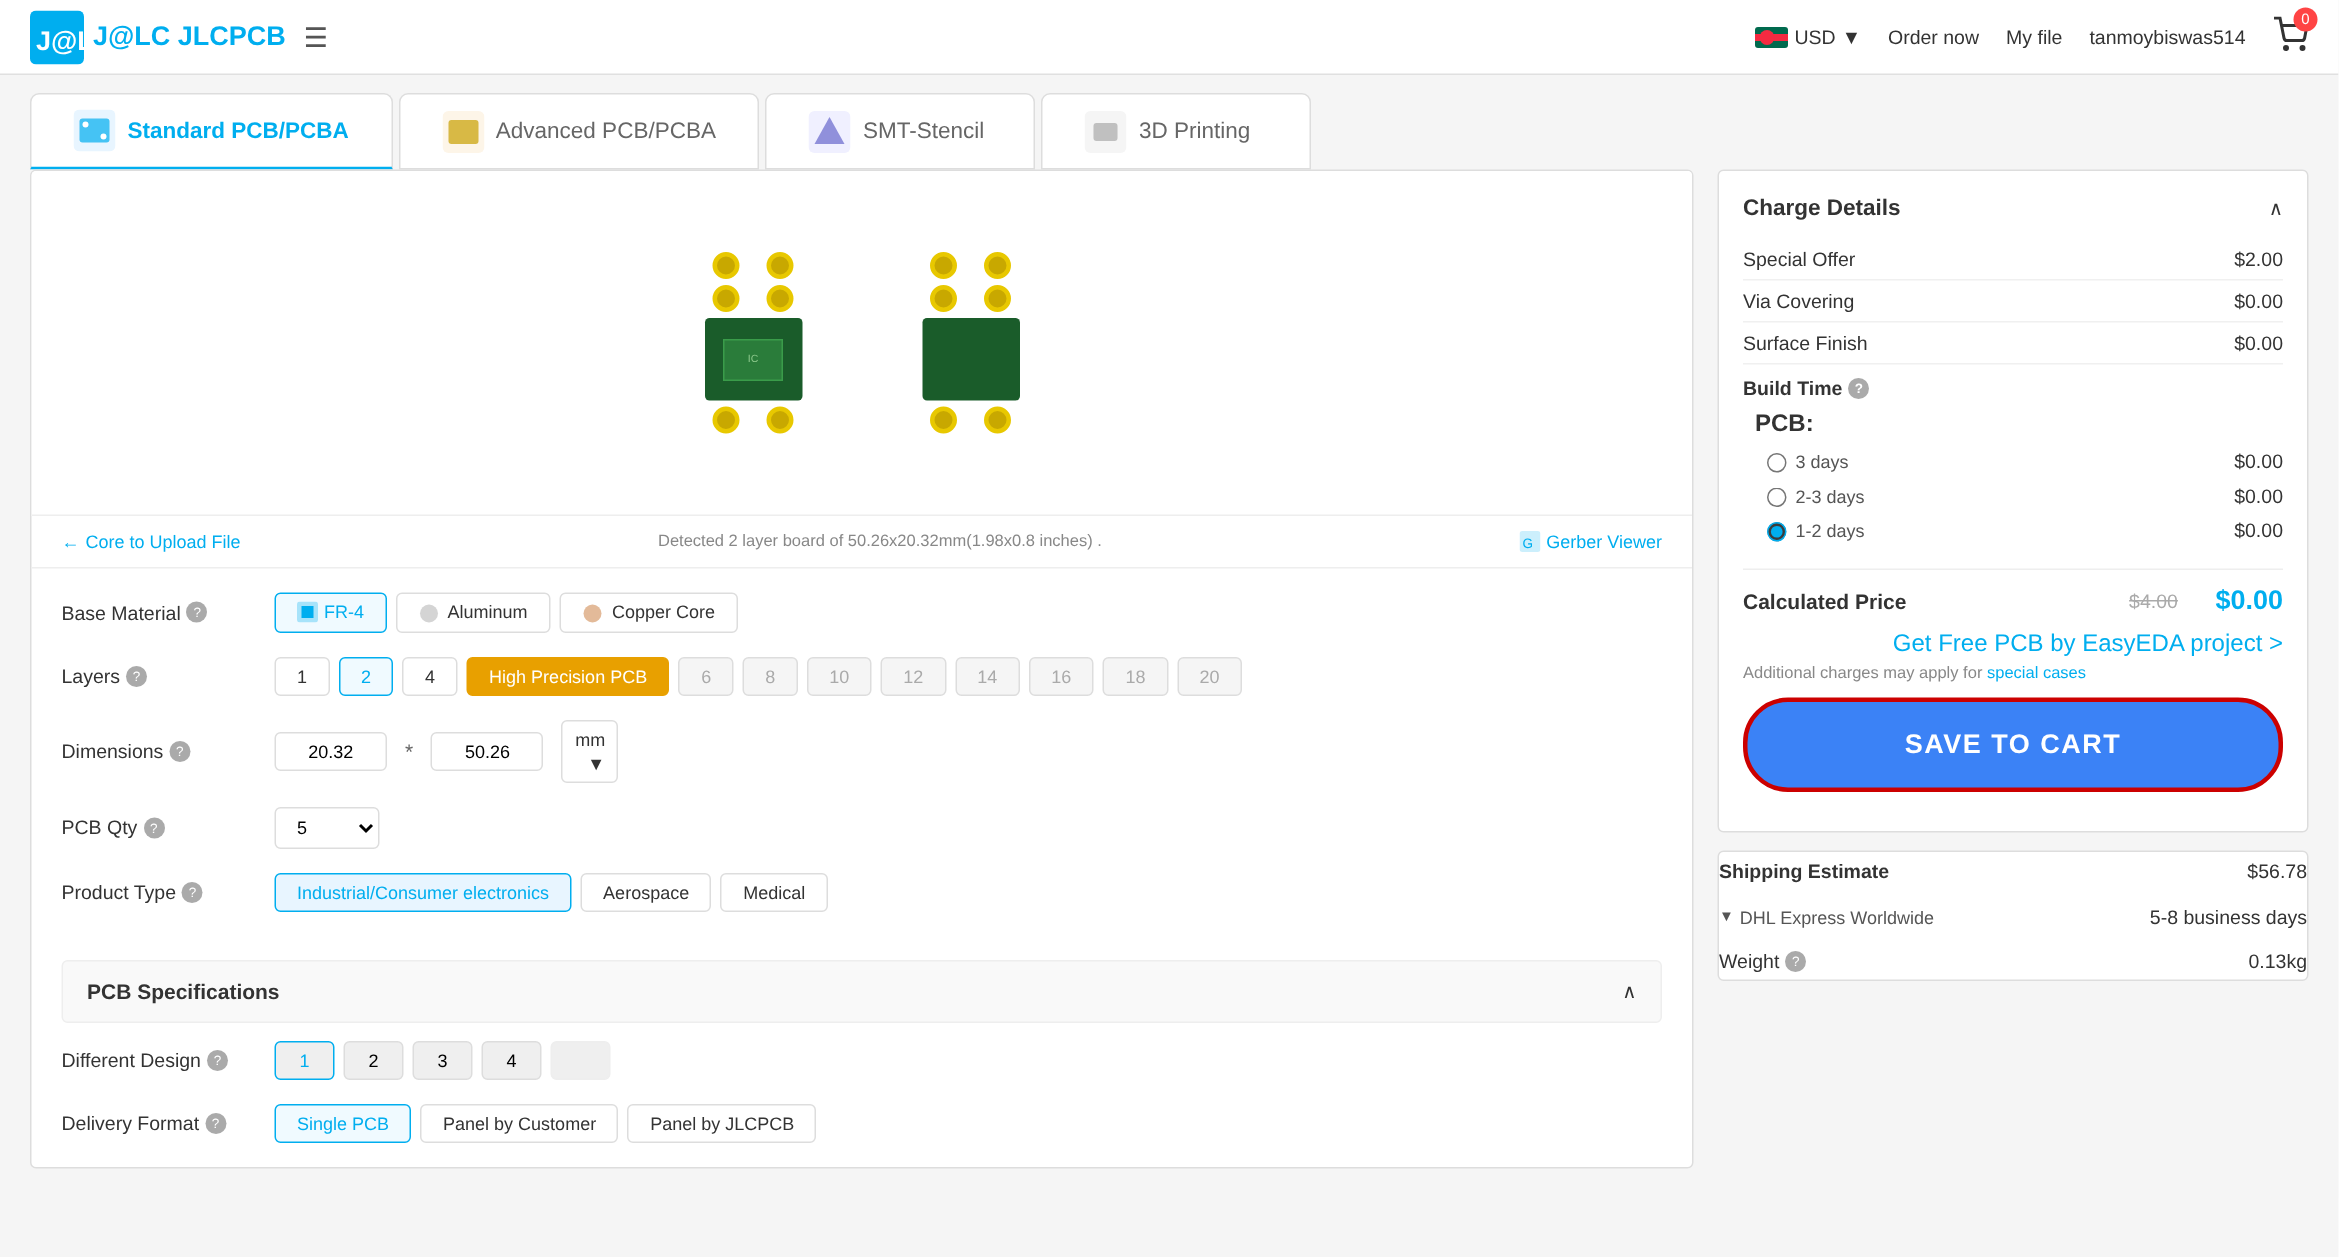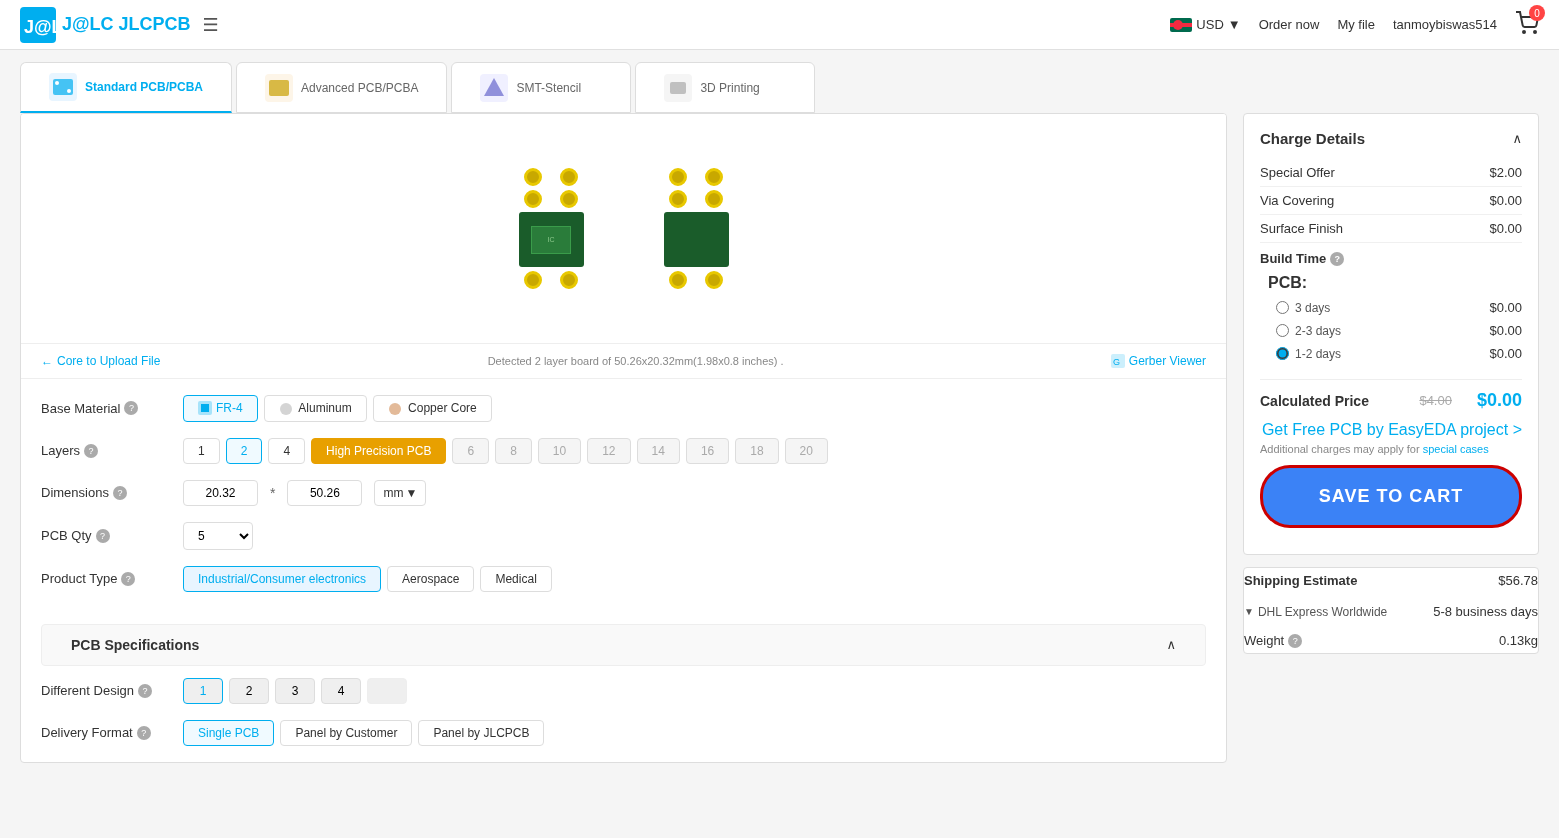--- a/index.html
+++ b/index.html
@@ -21,21 +21,21 @@
     .cart-icon { position: relative; cursor: pointer; }
     .cart-badge { position: absolute; top: -6px; right: -6px; background: #ff4444; color: #fff; border-radius: 50%; width: 16px; height: 16px; font-size: 10px; display: flex; align-items: center; justify-content: center; }
 
     
     .tab-row {
       display: flex; gap: 0; background: #f5f5f5; padding: 12px 20px 0;
     }
     .tab {
       display: flex; align-items: center; gap: 8px;
       padding: 10px 28px; background: #fff; border: 1px solid #ddd;
-      border-radius: 6px 6px 0 0; cursor: pointer; font-size: 12px;
+      border-radius: 6px 6px 0 0; cursor: pointer; font-size: 15px;
       color: #666; margin-right: 4px; min-width: 180px;
     }
     .tab.active { border-bottom: 2px solid #00aeef; color: #00aeef; font-weight: bold; background: #fff; }
 
     
     .main-container {
       display: flex; gap: 0; padding: 0 20px 20px; background: #f5f5f5;
     }
 
     
@@ -86,38 +86,38 @@
       display: flex; align-items: center; gap: 4px;
     }
     .option-btn.highlight { background: #e8a000; color: #fff; border-color: #e8a000; }
     .option-btn.gray { background: #f5f5f5; color: #aaa; border-color: #ddd; }
 
     .dim-input {
       width: 75px; padding: 5px 8px; border: 1px solid #ddd;
       border-radius: 4px; font-size: 12px; text-align: center;
     }
     .dim-sep { font-size: 14px; color: #666; }
-    .dim-unit { display: flex; align-items: flex-end; gap: 2px; border: 1px solid #ddd; border-radius: 4px; padding: 5px 8px; font-size: 12px; background: #fff; cursor: pointer; }
+    .dim-unit { display: flex; align-items: flex-end; gap: 2px; border: 1px solid #ddd; border-radius: 4px; padding: 5px 8px; font-size: 12px; background: #fff; cursor: pointer; flex-direction: column; }
 
     .qty-select {
       padding: 5px 10px; border: 1px solid #ddd; border-radius: 4px;
       font-size: 12px; background: #fff; cursor: pointer; min-width: 70px;
     }
 
     
     .section-header {
       display: flex; align-items: center; justify-content: space-between;
       background: #f9f9f9; border: 1px solid #eee; border-radius: 4px;
-      padding: 12px 29px; margin-bottom: 12px; cursor: pointer;
+      padding: 12px 16px; margin-bottom: 12px; cursor: pointer;
     }
     .section-title { font-size: 14px; font-weight: bold; color: #333; }
 
     
     .right-panel {
-      width: 296px; flex-shrink: 0;
+      width: 394px; flex-shrink: 0;
     }
     .charge-card {
       background: #fff; border: 1px solid #ddd; border-radius: 4px;
       padding: 16px; margin-bottom: 12px;
     }
     .charge-header {
       display: flex; justify-content: space-between; align-items: center;
       margin-bottom: 12px;
     }
     .charge-title { font-size: 15px; font-weight: bold; color: #333; }
@@ -128,21 +128,21 @@
     .charge-row:last-child { border-bottom: none; }
     .charge-label { font-size: 13px; color: #333; }
     .charge-value { font-size: 13px; color: #333; }
 
     .build-time-section { padding: 8px 0; }
     .build-time-title { font-size: 13px; font-weight: bold; margin-bottom: 8px; display: flex; align-items: center; gap: 4px; }
     .radio-row {
       display: flex; justify-content: space-between; align-items: center;
       padding: 4px 0; padding-left: 8px;
     }
-    .radio-label { display: flex; align-items: center; gap: 6px; font-size: 12px; color: #555; }
+    .radio-label { display: flex; align-items: flex-end; gap: 6px; font-size: 12px; color: #555; }
     .radio-input { cursor: pointer; }
 
     .calc-price-row {
       display: flex; justify-content: space-between; align-items: center;
       padding: 10px 0; border-top: 1px solid #eee; margin-top: 6px;
     }
     .calc-label { font-size: 14px; font-weight: bold; }
     .calc-price { display: flex; align-items: center; gap: 25px; }
     .old-price { text-decoration: line-through; color: #aaa; font-size: 13px; }
     .new-price { color: #00aeef; font-size: 18px; font-weight: bold; }

